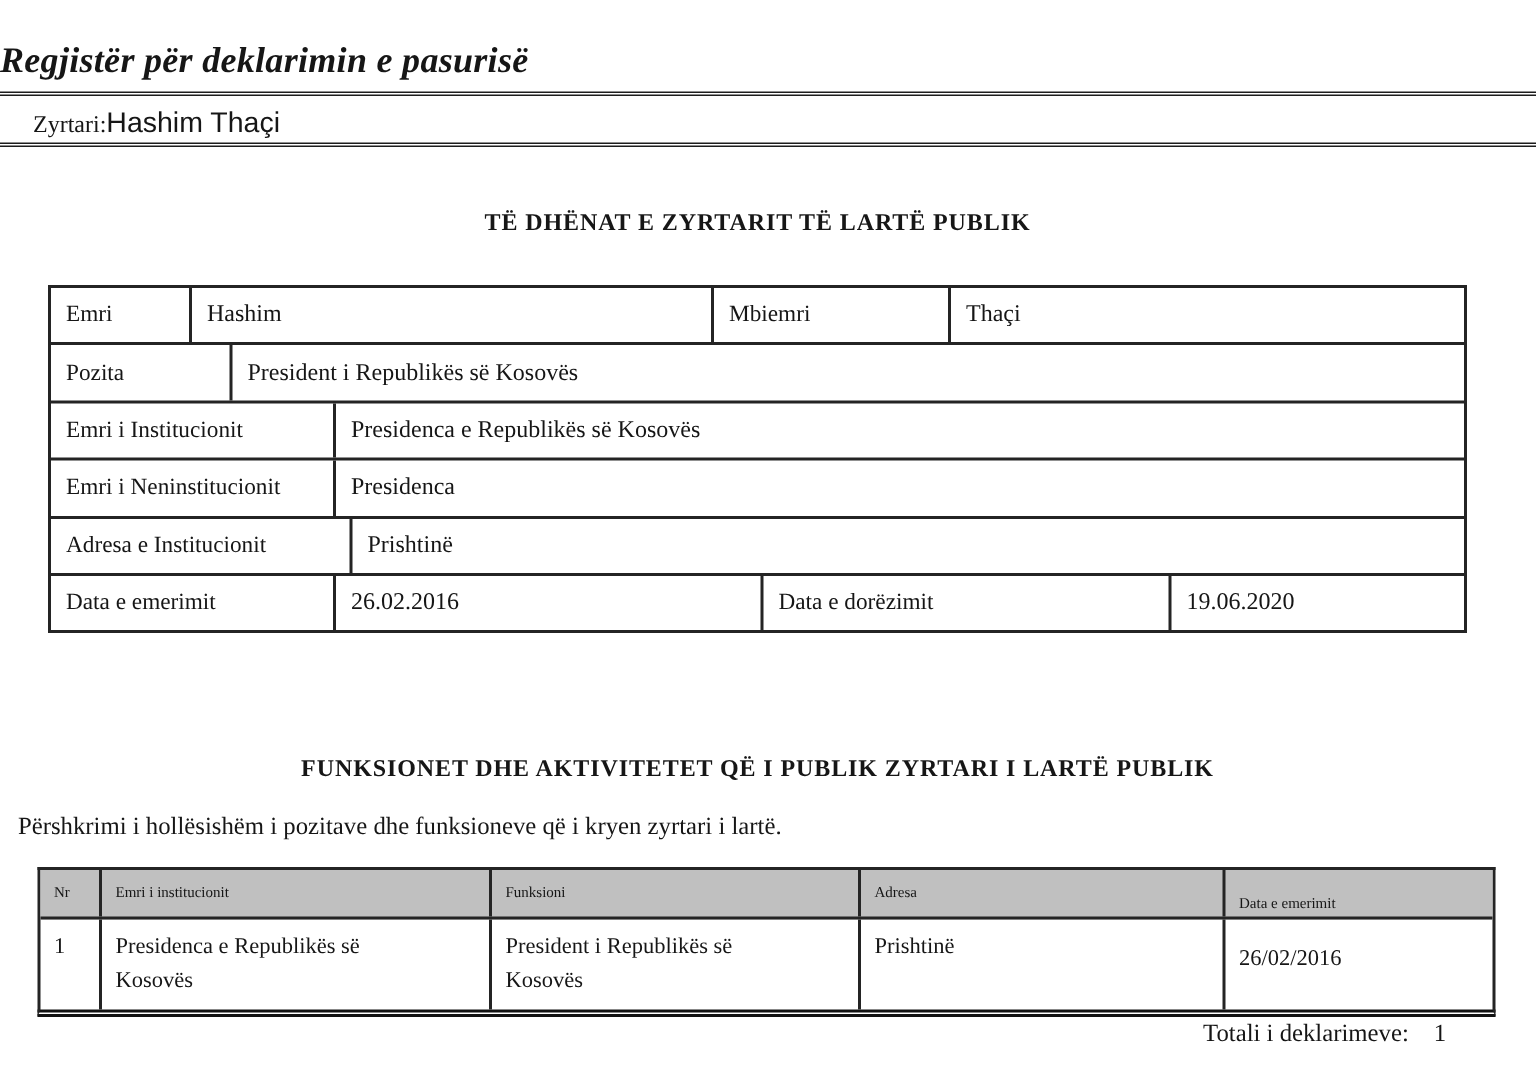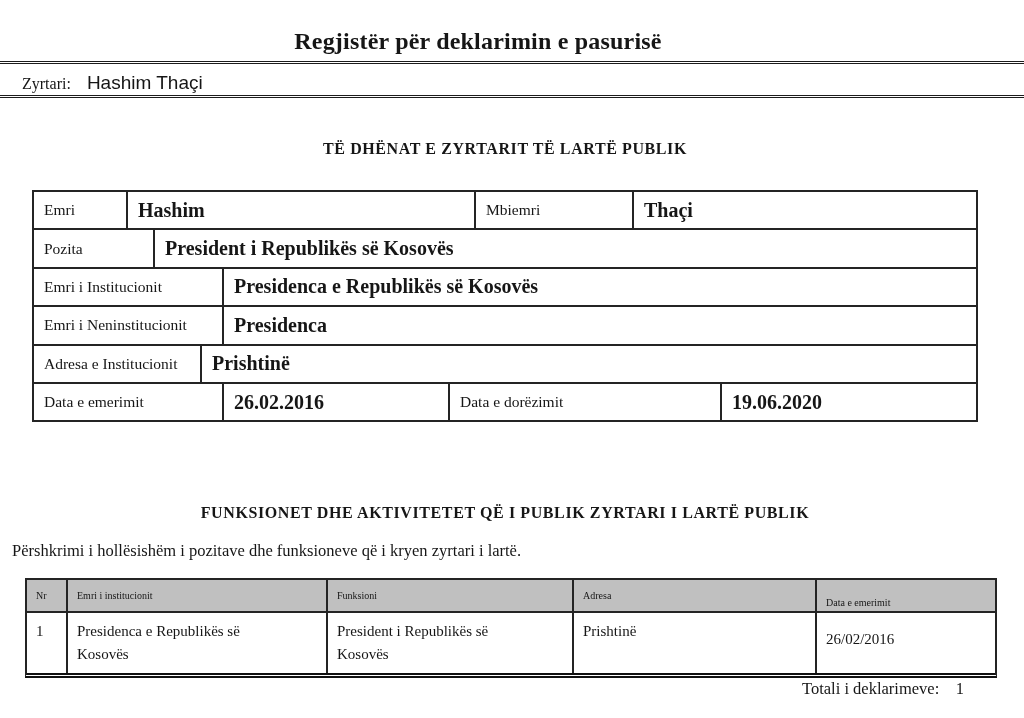--- a/index.html
+++ b/index.html
@@ -13,36 +13,37 @@
     position: relative;
     overflow: hidden;
     font-family: "Liberation Serif", serif;
     color: #161616;
   }
   .abs { position: absolute; }
 
   
   .page-title {
     top: 28px; left: 0; width: 956px;
-    text-align: center;
+    text-align: left;
     font-size: 24px;
     font-weight: bold;
     letter-spacing: 0.2px;
+    font-style: italic;
   }
   .rule {
     left: 0; width: 1024px; height: 0;
     border-top: 3px double #1c1c1c;
   }
   .rule-title { top: 61px; }
   .rule-officer { top: 95px; }
 
   
   .officer-row {
     top: 72px; left: 22px;
-    display: flex; gap: 16px; align-items: baseline;
+    display: flex; gap: 0; align-items: baseline;
     font-size: 16px;
   }
   .officer-name {
     font-family: "Liberation Sans", sans-serif;
     font-size: 19px;
   }
 
   
   .section-heading {
     left: 0; width: 1010px;
@@ -76,21 +77,21 @@
     border-right: 2px solid #242424;
     box-sizing: border-box;
     display: flex;
     align-items: center;
     padding: 0 10px;
     overflow: hidden;
     white-space: nowrap;
   }
   .t1-cell:last-child { border-right: none; }
   .lbl { font-size: 15.5px; }
-  .val { font-size: 20px; font-weight: bold; }
+  .val { font-size: 16px; font-weight: normal; }
   .grow { flex: 1 1 auto; }
 
   
   .t2 {
     top: 578px; left: 25px; width: 972px;
     border: 2px solid #242424;
     border-bottom: 5px double #111;
     box-sizing: border-box;
     background: #fff;
   }
@@ -162,26 +163,26 @@
   </div>
   <div class="t1-row">
     <div class="t1-cell lbl" style="width:190px">Emri i Institucionit</div>
     <div class="t1-cell val grow">Presidenca e Republikës së Kosovës</div>
   </div>
   <div class="t1-row">
     <div class="t1-cell lbl" style="width:190px">Emri i Neninstitucionit</div>
     <div class="t1-cell val grow">Presidenca</div>
   </div>
   <div class="t1-row">
-    <div class="t1-cell lbl" style="width:168px">Adresa e Institucionit</div>
+    <div class="t1-cell lbl" style="width:201px">Adresa e Institucionit</div>
     <div class="t1-cell val grow">Prishtinë</div>
   </div>
   <div class="t1-row">
     <div class="t1-cell lbl" style="width:190px">Data e emerimit</div>
-    <div class="t1-cell val" style="width:226px">26.02.2016</div>
+    <div class="t1-cell val" style="width:285px">26.02.2016</div>
     <div class="t1-cell lbl" style="width:272px">Data e dorëzimit</div>
     <div class="t1-cell val grow">19.06.2020</div>
   </div>
 </div>
 
 <div class="abs section-heading h-functions">FUNKSIONET DHE AKTIVITETET QË I PUBLIK ZYRTARI I LARTË PUBLIK</div>
 <div class="abs desc">Përshkrimi i hollësishëm i pozitave dhe funksioneve që i kryen zyrtari i lartë.</div>
 
 <div class="abs t2">
   <div class="t2-head" style="background:#c0c0c0">

